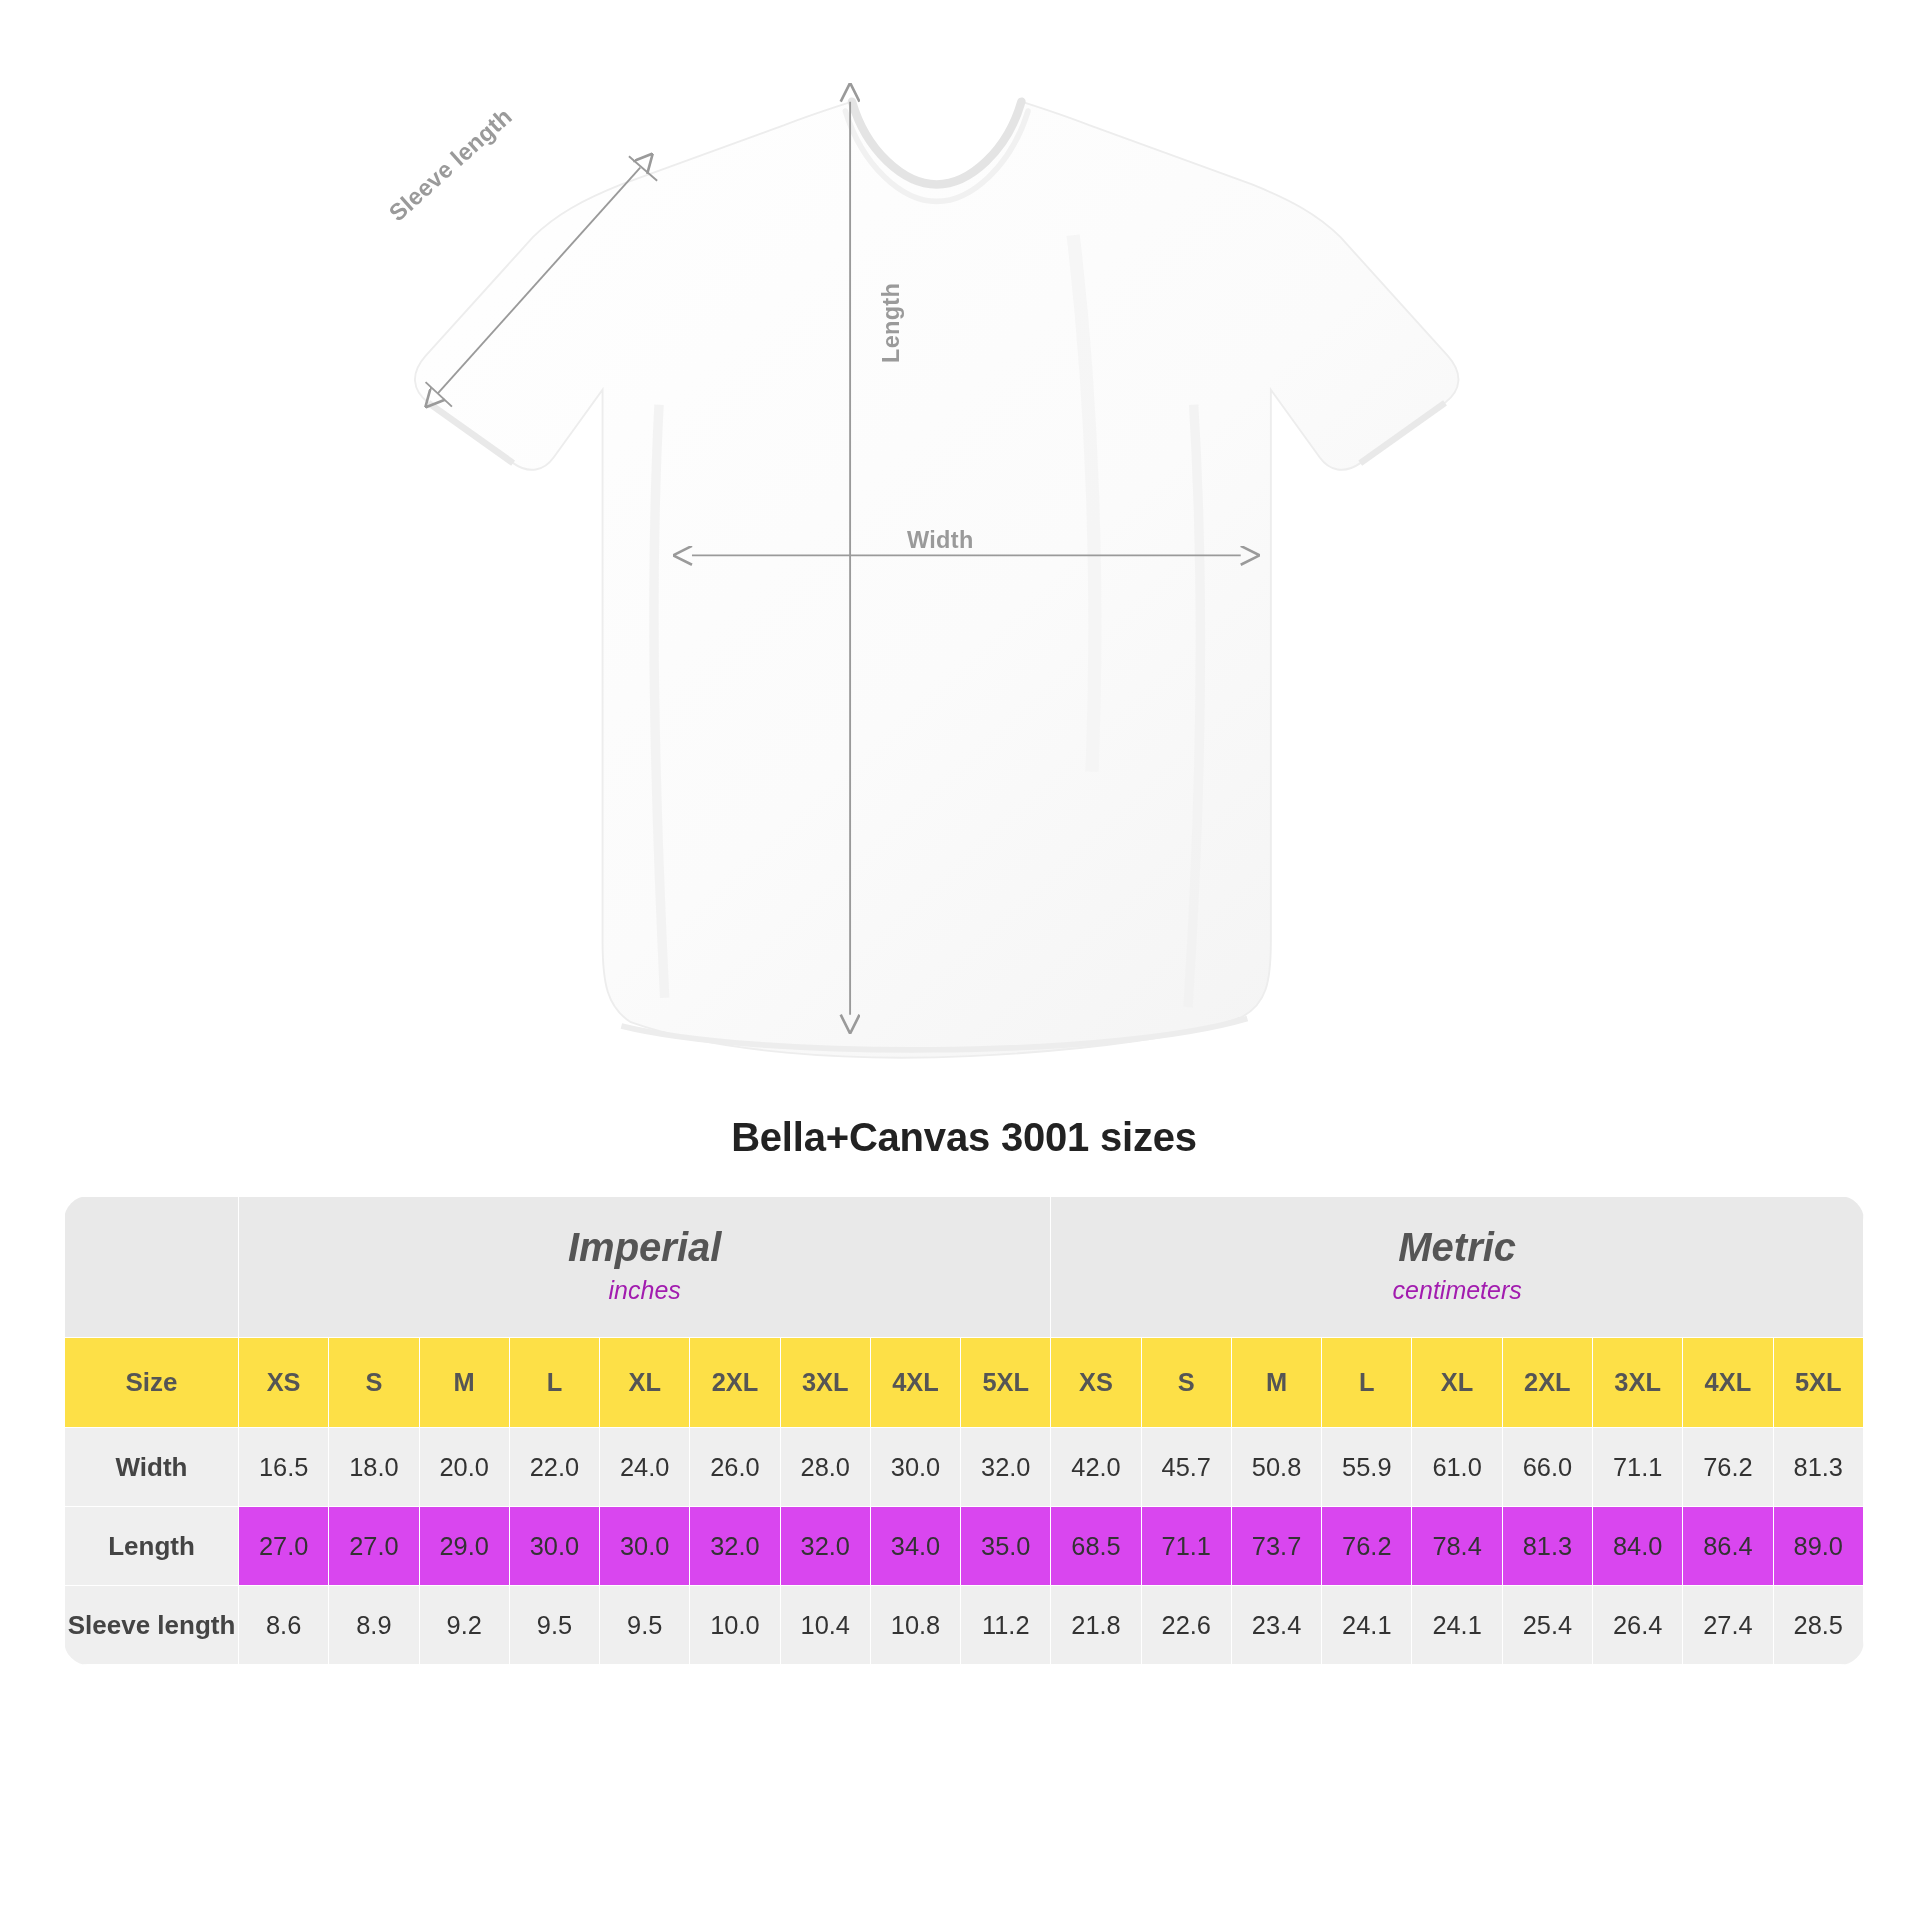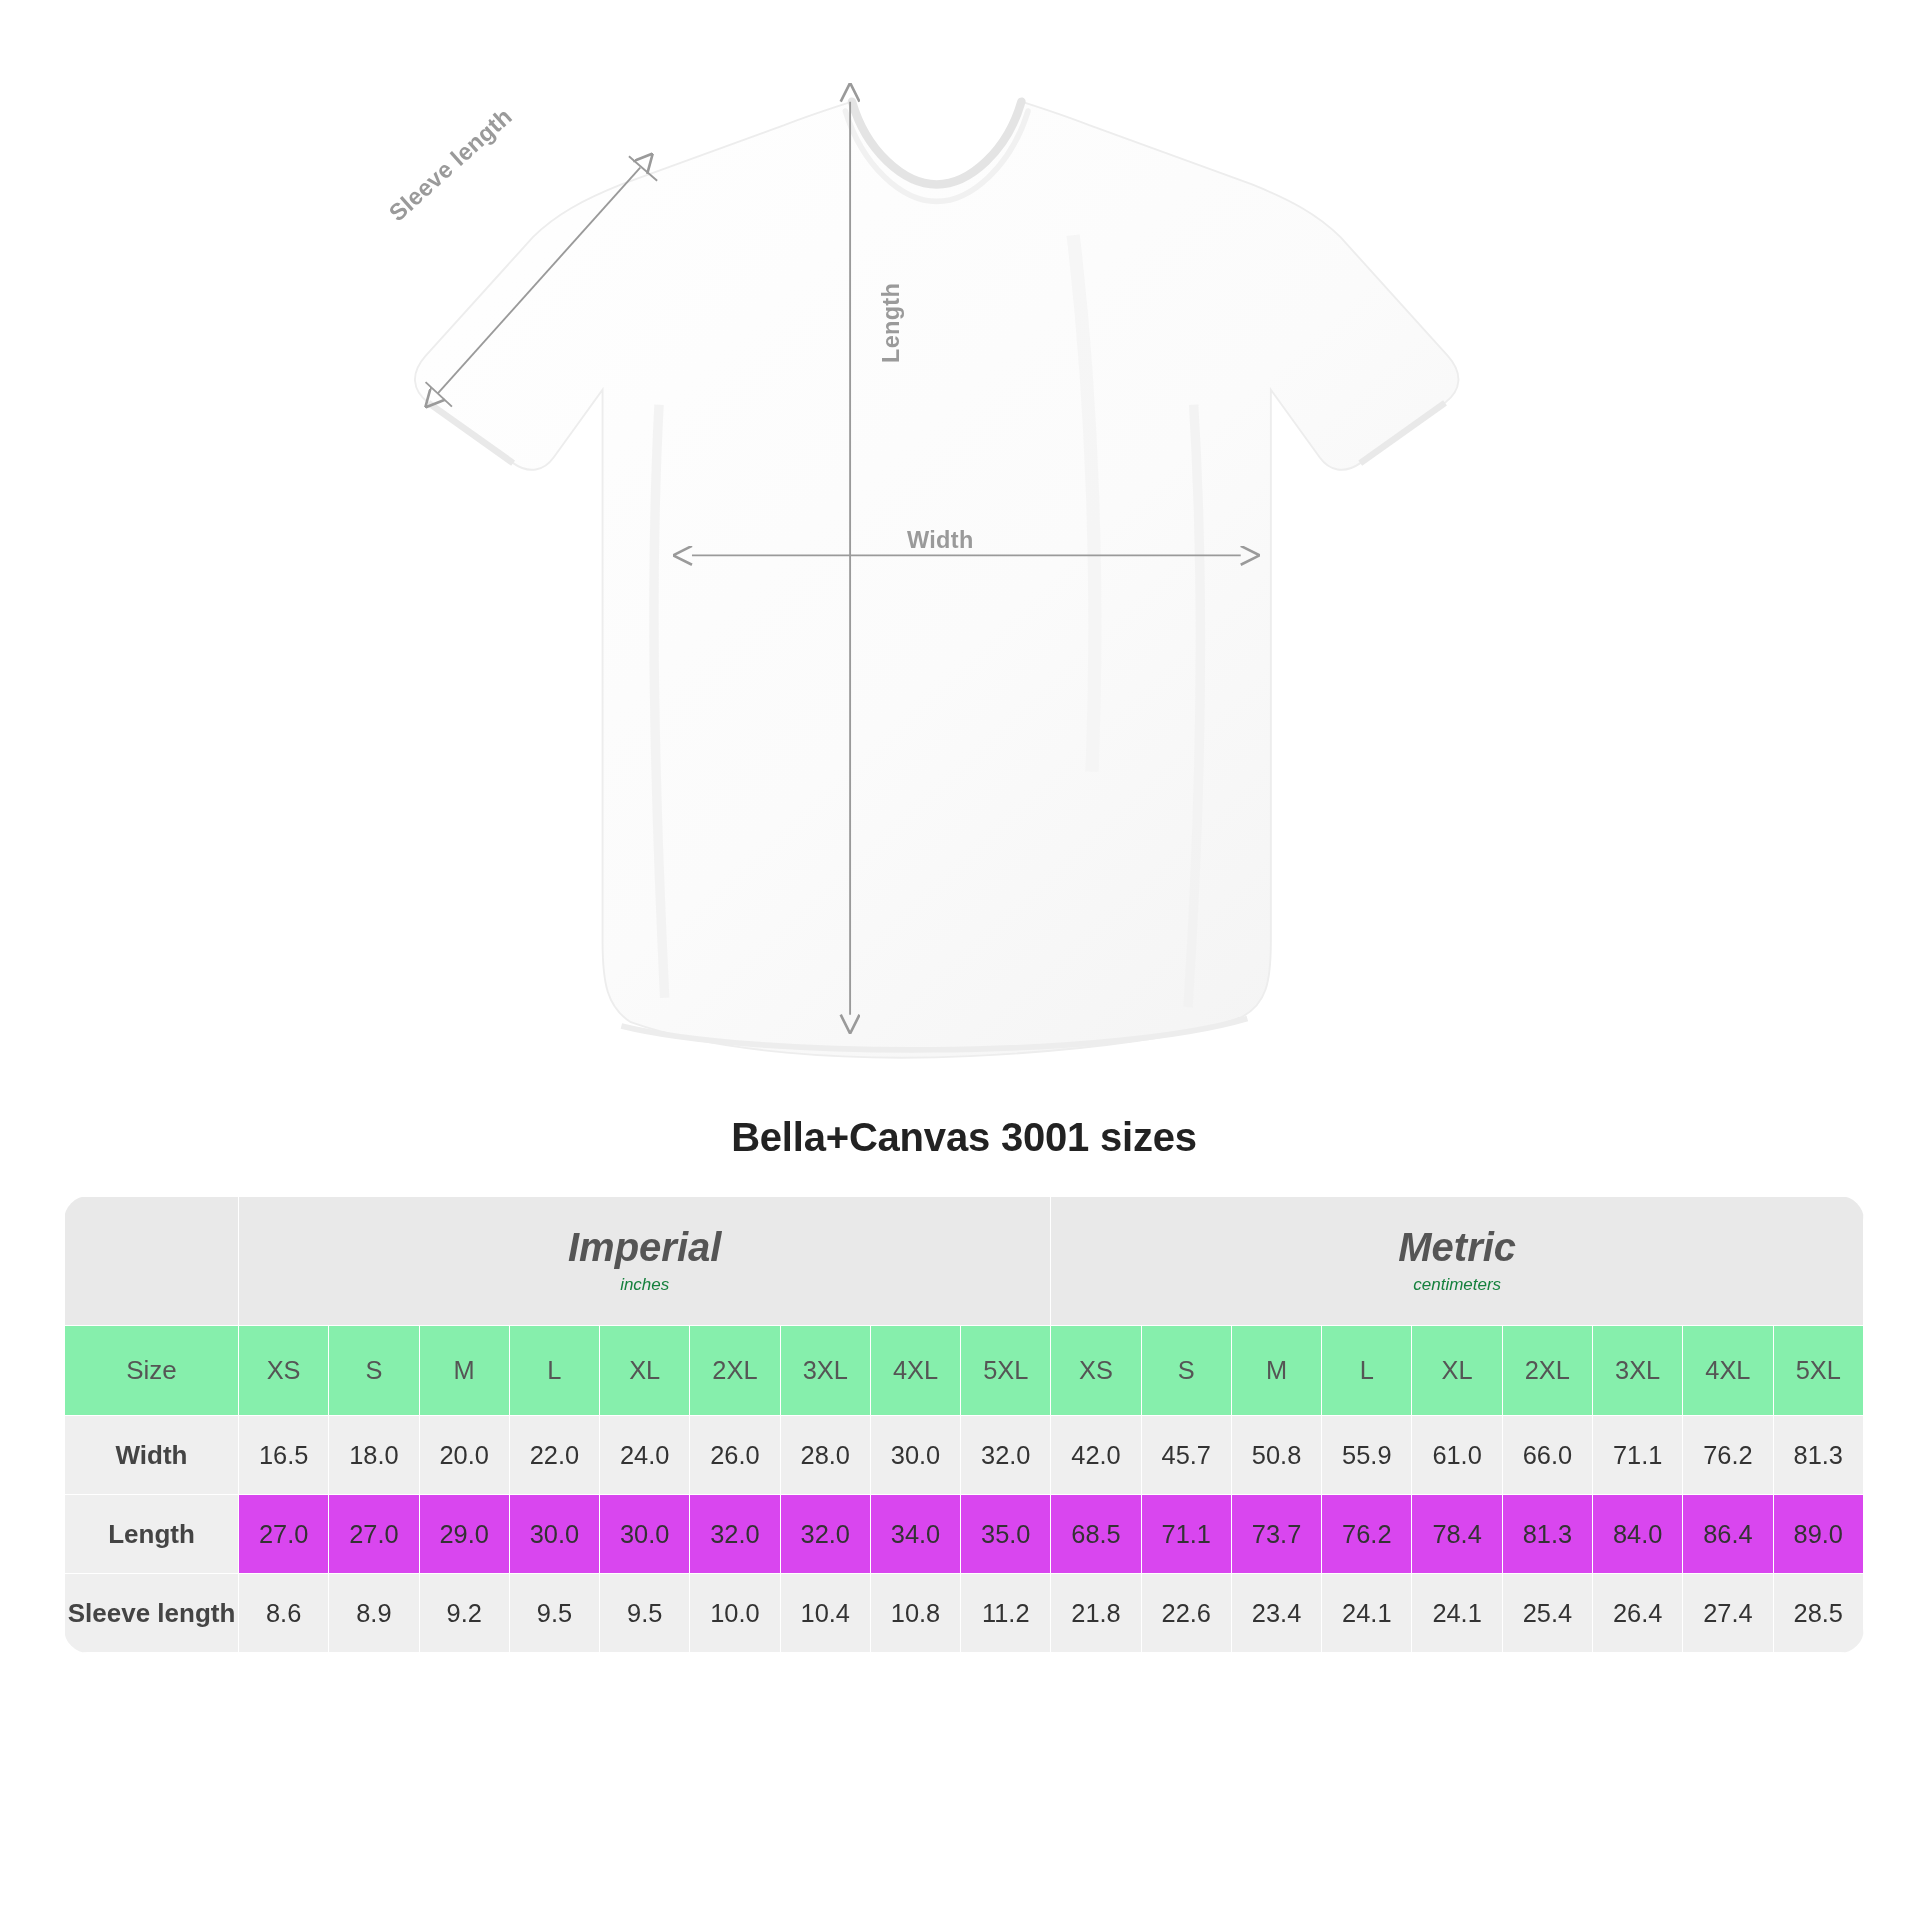--- a/index.html
+++ b/index.html
@@ -85,29 +85,29 @@
     border: none;
   }
   .unit-head .unit-name {
     font-size: 40px;
     font-style: italic;
     font-weight: bold;
     color: #555555;
     line-height: 1.25;
   }
   .unit-head .unit-sub {
-    font-size: 17px;
+    font-size: 25px;
     font-style: italic;
-    color: #15803d;
+    color: #a21caf;
     line-height: 1.5;
   }
   .head-row td {
-    background: #86efac;
+    background: #fde047;
     color: #555555;
-    font-weight: normal;
+    font-weight: bold;
     font-size: 25.4px;
     height: 90px;
   }
   .head-row td.rowlabel { font-size: 26px; }
   .body-row td {
     height: 79px;
     font-size: 25.4px;
     color: #333333;
   }
   .body-row.shade td { background: #efefef; }

